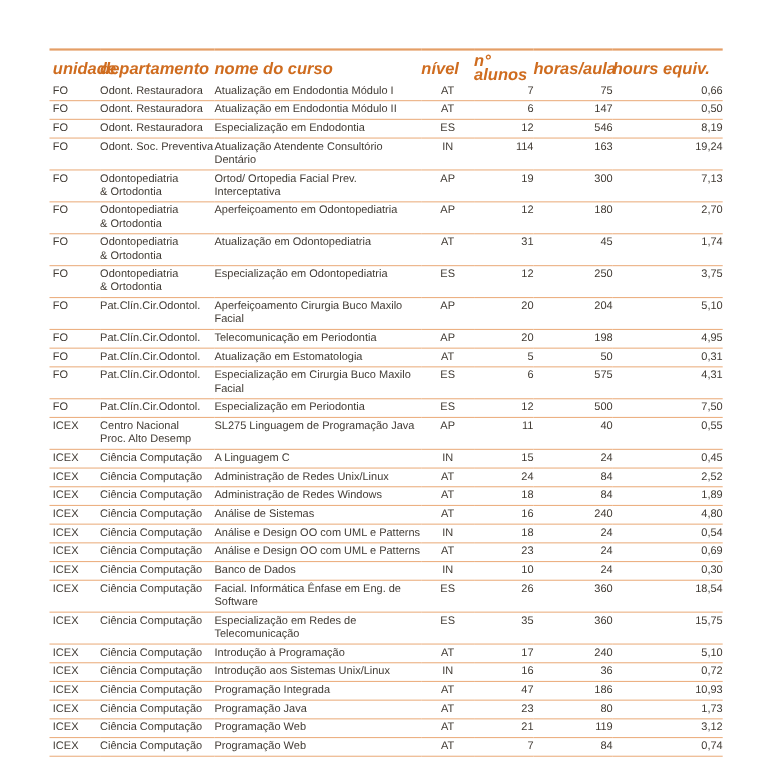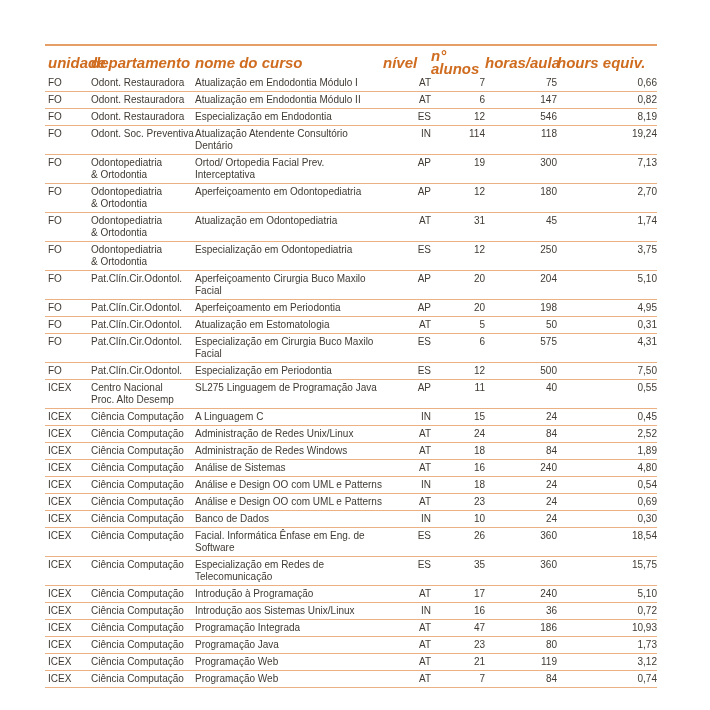--- a/index.html
+++ b/index.html
@@ -35,21 +35,21 @@
   .hdr-pt th{color:var(--accent-orange);border-top:2px solid var(--rule-strong);padding-top:3px;}
   .hdr-en th{color:var(--accent-blue);border-bottom:2px solid var(--rule-strong);padding-bottom:4px;}
   th.c0{padding-left:3px}
   th.c4,th.c5,th.c6{text-align:left}
   td{
     font-size:10px;color:var(--body-text);vertical-align:top;
     border-bottom:1px solid var(--rule-row);
     padding:2px 0 2px 0;line-height:12px;
   }
   td.c0{padding-left:3px}
-  td.c3{text-align:right}
+  td.c3{text-align:center}
   td.c4,td.c5,td.c6{text-align:right}
 </style>
 </head>
 <body>
 
 <div class="page">
   <table class="course-table">
     <colgroup>
       <col class="w0">
         <col class="w1">
@@ -107,21 +107,21 @@
           <td class="c3">
             <div>AT</div>
           </td>
           <td class="c4">
             <div>6</div>
           </td>
           <td class="c5">
             <div>147</div>
           </td>
           <td class="c6">
-            <div>0,82</div>
+            <div>0,50</div>
           </td>
         </tr>
         <tr>
           <td class="c0">
             <div>FO</div>
           </td>
           <td class="c1">
             <div>Odont. Restauradora</div>
           </td>
           <td class="c2">
@@ -150,21 +150,21 @@
           <td class="c2">
             <div>Atualização Atendente Consultório Dentário</div>
           </td>
           <td class="c3">
             <div>IN</div>
           </td>
           <td class="c4">
             <div>114</div>
           </td>
           <td class="c5">
-            <div>118</div>
+            <div>163</div>
           </td>
           <td class="c6">
             <div>19,24</div>
           </td>
         </tr>
         <tr>
           <td class="c0">
             <div>FO</div>
           </td>
           <td class="c1">
@@ -283,21 +283,21 @@
           </td>
         </tr>
         <tr>
           <td class="c0">
             <div>FO</div>
           </td>
           <td class="c1">
             <div>Pat.Clín.Cir.Odontol.</div>
           </td>
           <td class="c2">
-            <div>Aperfeiçoamento em Periodontia</div>
+            <div>Telecomunicação em Periodontia</div>
           </td>
           <td class="c3">
             <div>AP</div>
           </td>
           <td class="c4">
             <div>20</div>
           </td>
           <td class="c5">
             <div>198</div>
           </td>

